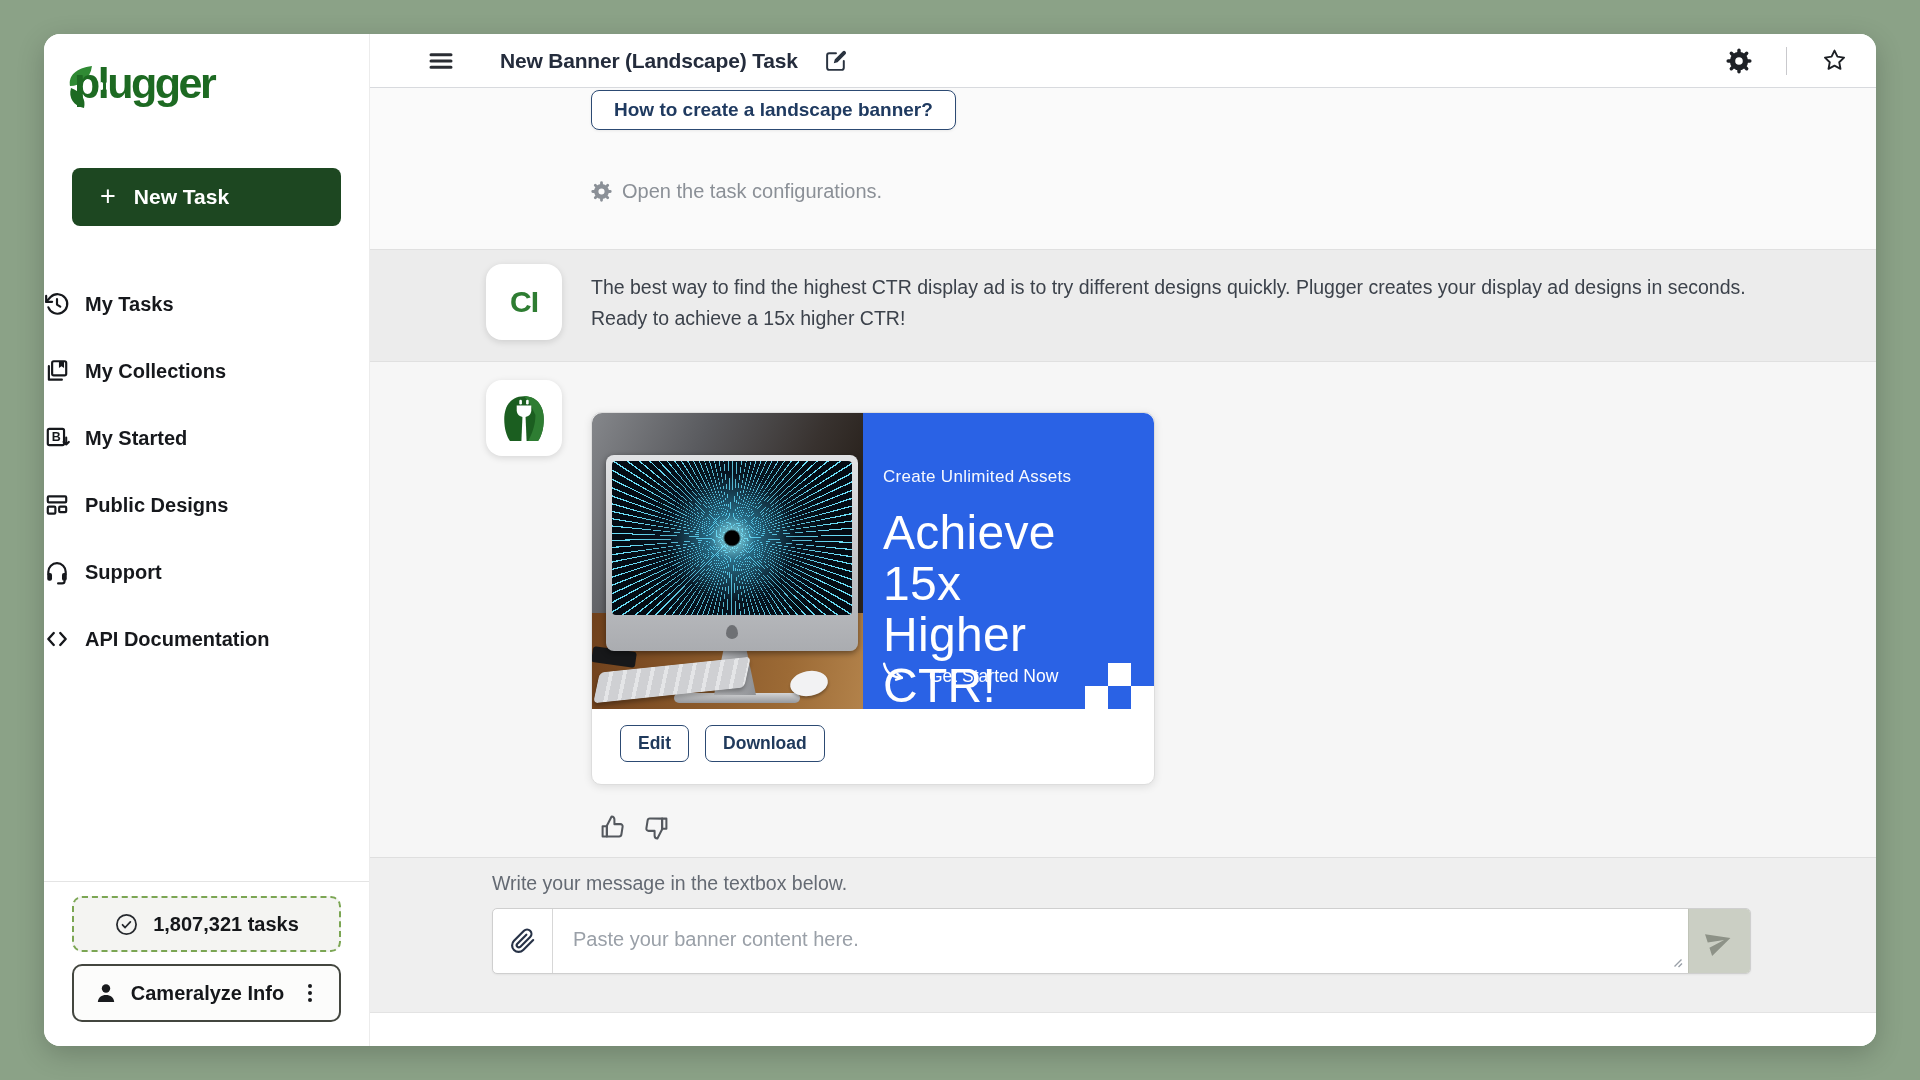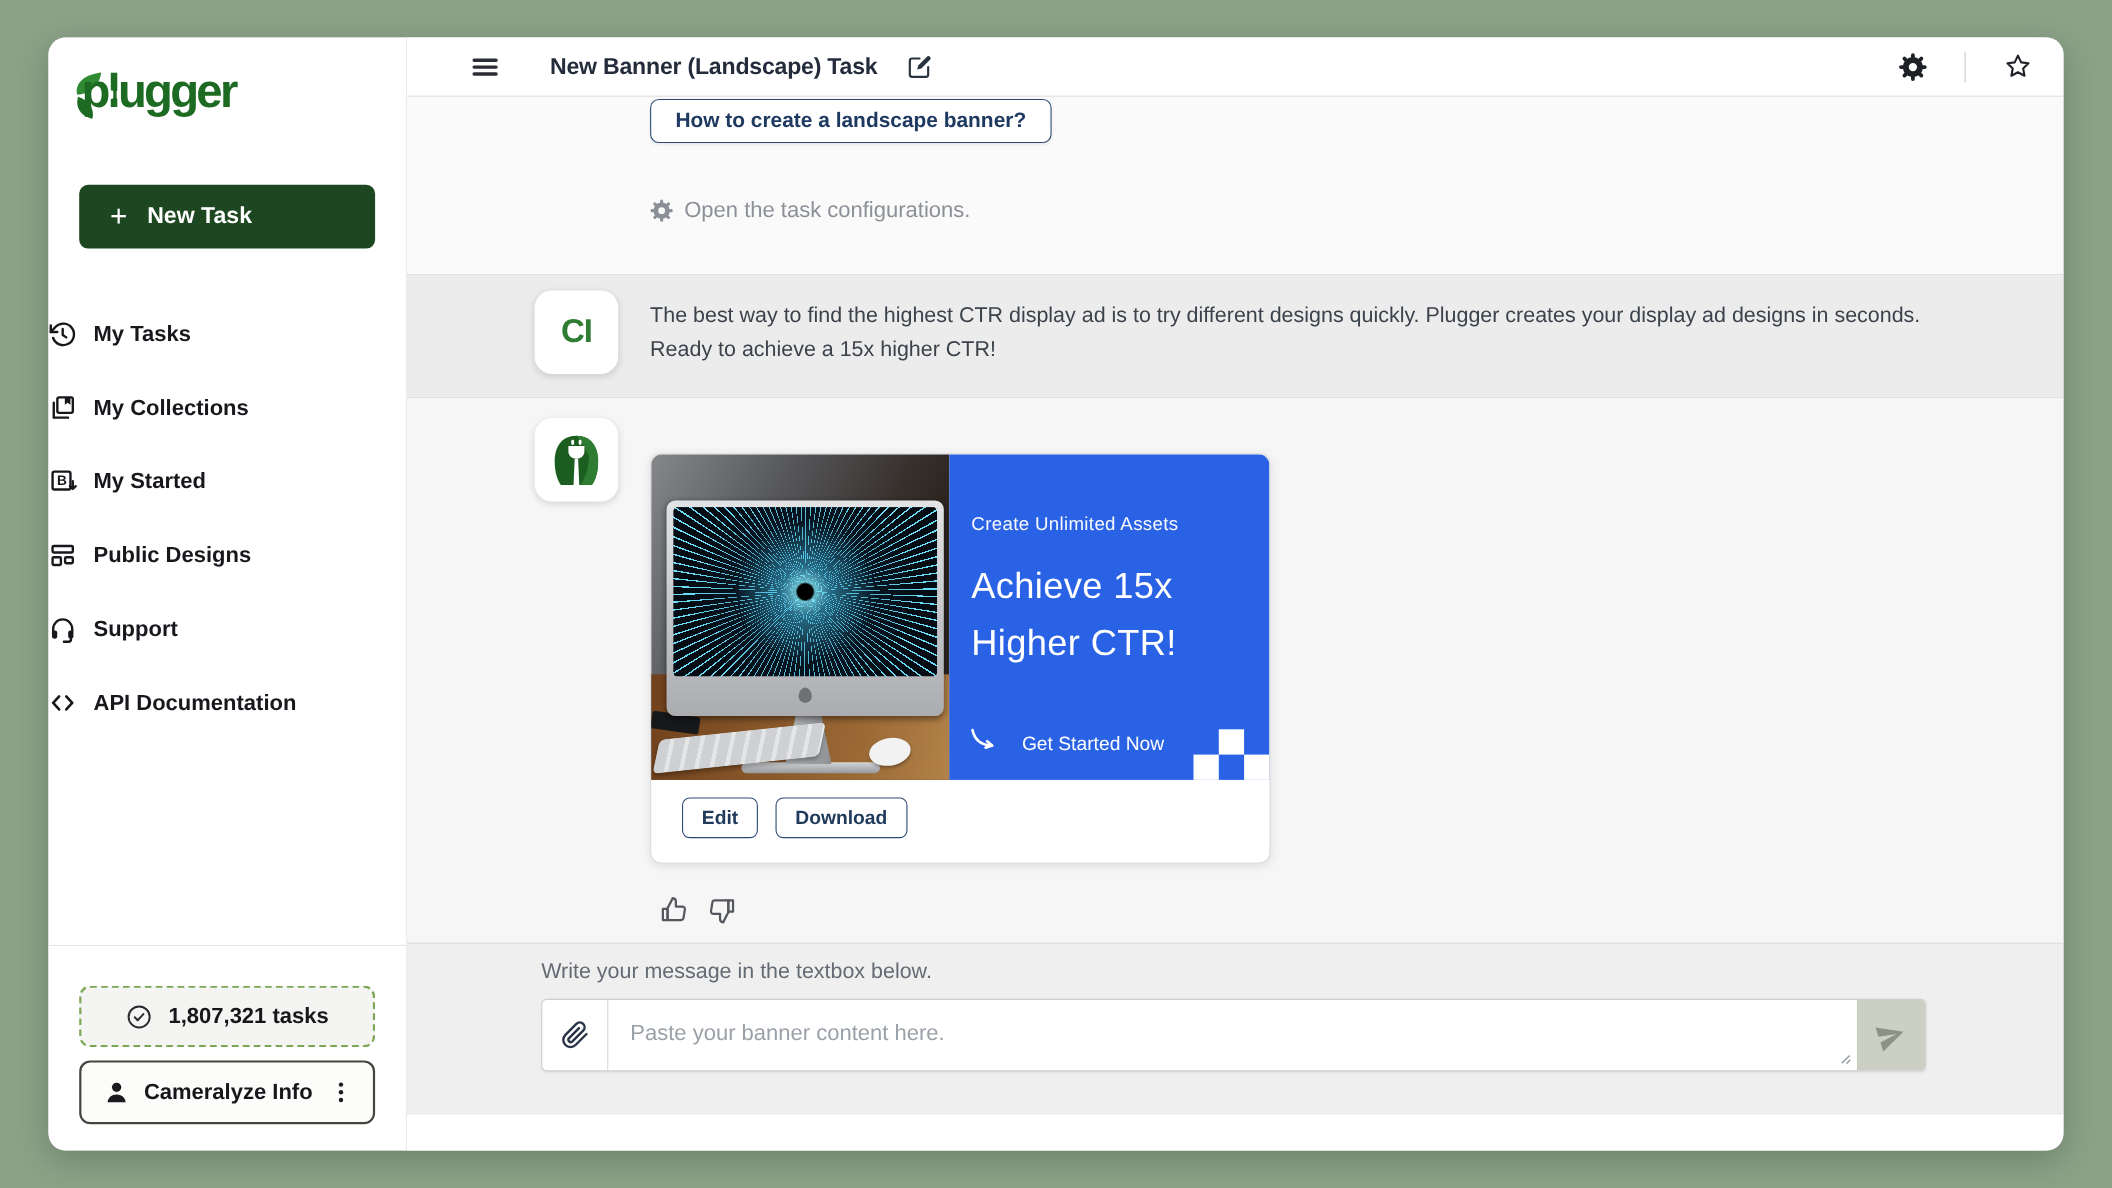--- a/index.html
+++ b/index.html
@@ -27,21 +27,21 @@
   .logo-prongs i { display: block; width: 3px; height: 8px; background: #fff; border-radius: 2px; }
   .new-task-btn {
     margin: 48px 28px 0; height: 58px; background: #1d4721; border-radius: 8px;
     color: #fff; display: flex; align-items: center; gap: 18px; padding-left: 28px;
     font-size: 21px; font-weight: 700; cursor: pointer;
   }
   .plus-glyph { font-size: 27px; font-weight: 400; line-height: 1; margin-top: -2px; }
   .menu { margin-top: 58px; display: flex; flex-direction: column; gap: 27px; }
   .menu-item { display: flex; align-items: center; gap: 15px; height: 40px; font-size: 20px; font-weight: 600; color: #16181c; cursor: pointer; }
   .menu-item svg { flex-shrink: 0; }
-  .sidebar-bottom { margin-top: auto; border-top: 1px solid #e4e4e4; padding: 36px 28px 24px; display: flex; flex-direction: column; gap: 12px; }
+  .sidebar-bottom { margin-top: auto; border-top: 1px solid #e4e4e4; padding: 14px 28px 24px; display: flex; flex-direction: column; gap: 12px; }
   .tasks-badge {
     height: 56px; border: 2px dashed #7ba653; border-radius: 10px; background: #f4f4f2;
     display: flex; align-items: center; justify-content: center; gap: 14px;
     font-size: 20px; font-weight: 700; color: #15171a;
   }
   .account-btn {
     height: 58px; border: 2px solid #43463f; border-radius: 10px; background: #fcfcfb;
     display: flex; align-items: center; justify-content: center; gap: 13px;
     font-size: 20px; font-weight: 700; color: #15171a; cursor: pointer;
   }
@@ -91,21 +91,21 @@
   }
   .apple-dot { position: absolute; left: 120px; top: 170px; width: 12px; height: 14px; background: #6e7074; border-radius: 50% 50% 50% 50%/60% 60% 40% 40%; }
   .stand { position: absolute; left: 122px; top: 238px; width: 42px; height: 44px; background: linear-gradient(90deg, #b9babd, #8e9094); clip-path: polygon(22% 0, 78% 0, 100% 100%, 0 100%); }
   .base { position: absolute; left: 82px; top: 280px; width: 126px; height: 10px; border-radius: 6px; background: linear-gradient(180deg, #d4d5d7, #96989c); }
   .keyboard { position: absolute; left: 4px; top: 252px; width: 152px; height: 30px; background: #e4e5e7; background-image: repeating-linear-gradient(90deg, #cfd0d3 0 10px, #e4e5e7 10px 14px); border-radius: 5px; transform: rotate(-6deg) skewX(-18deg); box-shadow: 0 3px 4px rgba(0,0,0,.3); }
   .mouse { position: absolute; left: 198px; top: 258px; width: 38px; height: 25px; background: #f2f2f3; border-radius: 50%; transform: rotate(-10deg); box-shadow: 0 2px 3px rgba(0,0,0,.3); }
   .cable { position: absolute; left: 40px; top: 244px; width: 120px; height: 34px; border: 2px solid #e8e6e2; border-color: transparent transparent #e8e6e2 transparent; border-radius: 50%; }
 
   .blue-panel { flex: 1; background: #2a62e5; color: #fff; position: relative; padding: 54px 14px 0 20px; }
   .kicker { font-size: 17px; letter-spacing: .3px; opacity: .96; font-weight: 400; }
-  .headline { margin-top: 20px; font-size: 33px; line-height: 51px; font-weight: 500; letter-spacing: .3px; }
+  .headline { margin-top: 20px; font-size: 48px; line-height: 51px; font-weight: 500; letter-spacing: .3px; }
   .headline span { display: block; }
   .cta-row { position: absolute; left: 16px; bottom: 20px; display: flex; align-items: flex-end; gap: 8px; font-size: 17.5px; font-weight: 400; }
   .cta-label { padding-bottom: 2px; }
   .checker { position: absolute; width: 23px; height: 23px; background: #fff; }
   .chk1 { right: 23px; bottom: 23px; } .chk2 { right: 0; bottom: 0; } .chk3 { right: 46px; bottom: 0; }
 
   .card-actions { padding: 16px 28px 22px; display: flex; gap: 16px; }
   .action-btn { height: 37px; padding: 0 17px; border: 1px solid #2c4a73; border-radius: 7px; background: #fff; font-size: 17.5px; font-weight: 700; color: #203a5c; display: flex; align-items: center; cursor: pointer; }
   .thumbs { position: absolute; left: 229px; top: 452px; display: flex; gap: 17px; }
   .thumb { cursor: pointer; display: flex; }

